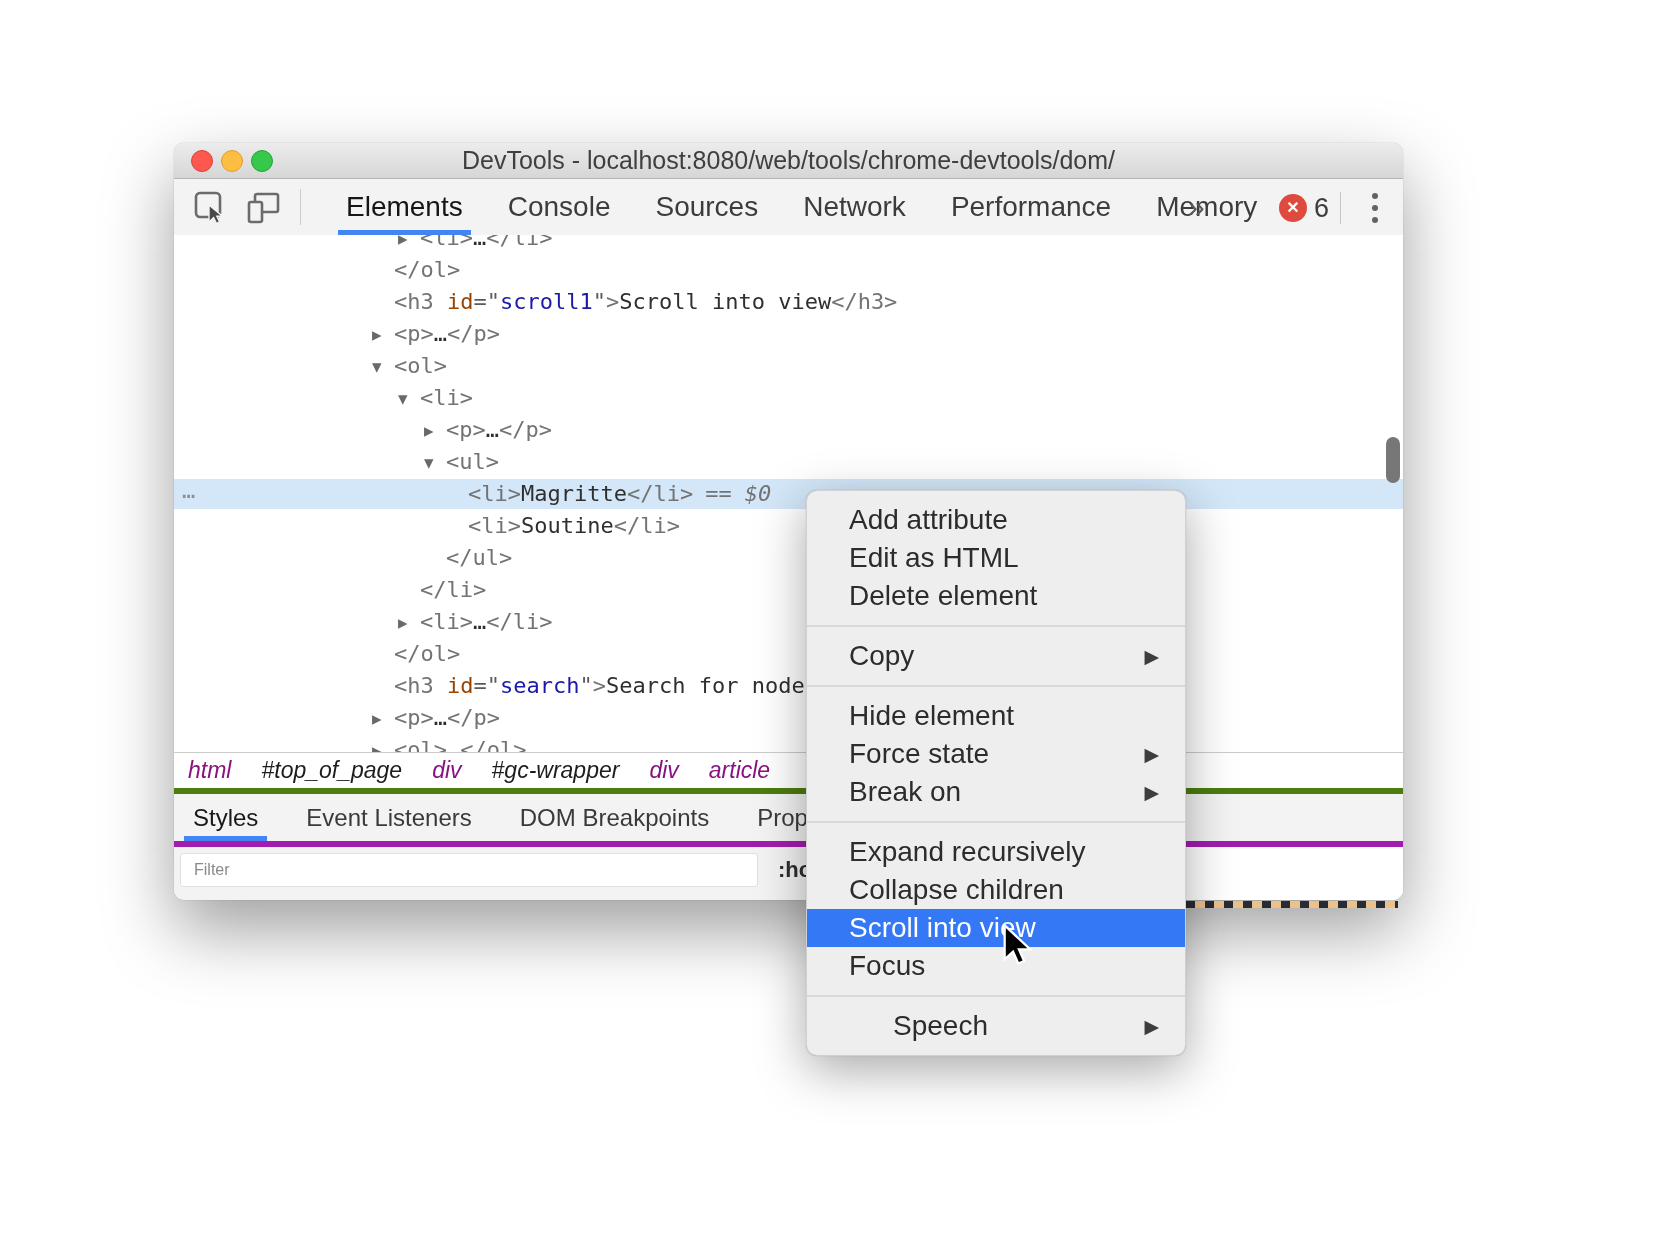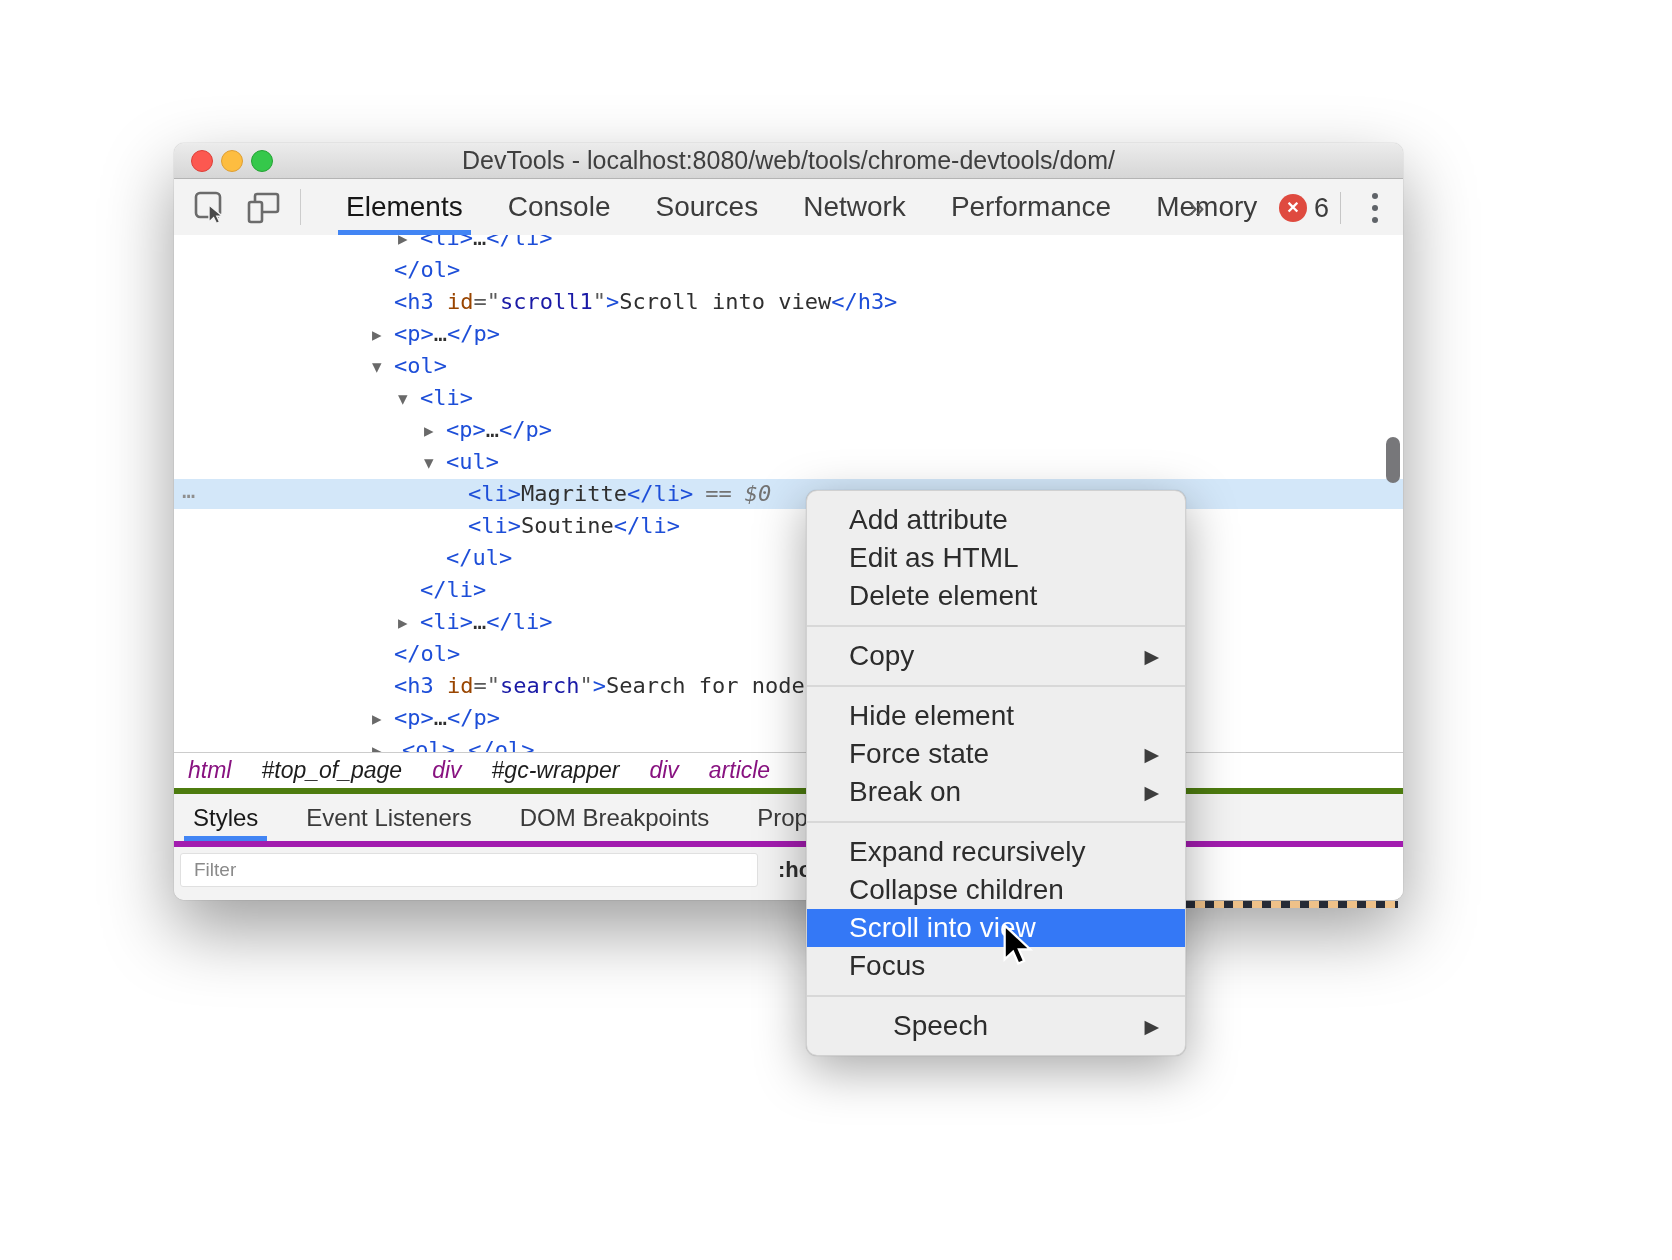--- a/index.html
+++ b/index.html
@@ -39,21 +39,21 @@
   .kebab i{width:6px;height:6px;border-radius:50%;background:#5f6368;}
 
   
   .tree{position:absolute;left:0;top:92px;right:0;height:517px;background:#ffffff;overflow:hidden;
     font-family:"DejaVu Sans Mono", monospace;font-size:22px;}
   .trow{position:absolute;left:0;right:0;height:30px;line-height:30px;white-space:nowrap;}
   .trow.sel{background:#d3e7f9;}
   .t-marker{position:absolute;font-family:"DejaVu Sans", sans-serif;font-size:19px;color:#696969;
     line-height:30px;}
   .t-content{position:absolute;line-height:30px;}
-  .s-tag{color:#1d4ed8;margin-top:44px;}
+  .s-tag{color:#737373;margin-top:44px;}
   .s-attr{color:#994500;}
   .s-val{color:#1a1aa6;}
   .s-punc{color:#5a5a5a;}
   .s-plain{color:#2f2f2f;}
   .s-eq{color:#737373;margin-left:12px;}
   .s-dz{color:#737373;font-style:italic;margin-left:13px;}
   .more-dots{position:absolute;left:8px;line-height:24px;color:#8f8f8f;letter-spacing:1px;}
   .scroll-thumb{position:absolute;left:1212px;top:294px;width:14px;height:46px;border-radius:7px;
     background:#77777a;}
 
@@ -68,21 +68,21 @@
   .side-tabs{position:absolute;left:0;top:651px;right:0;height:53px;background:#f3f3f3;
     border-bottom:6px solid #a21caf;box-sizing:border-box;display:flex;align-items:stretch;
     padding-left:19px;gap:48px;font-size:24px;color:#3a3a3a;}
   .side-tab{position:relative;display:flex;align-items:center;white-space:nowrap;}
   .side-tab.active{color:#181818;}
   .side-tab.active .tab-underline{position:absolute;left:-9px;right:-9px;bottom:0;height:5px;background:#4285f4;}
 
   
   .filter-row{position:absolute;left:0;top:704px;right:0;height:53px;background:#f3f3f3;}
   .filter-input{position:absolute;left:6px;top:6px;width:578px;height:34px;background:#ffffff;
-    border:1px solid #e0e0e0;border-radius:3px;box-sizing:border-box;font-size:19px;color:#8a8a8a;
+    border:1px solid #e0e0e0;border-radius:3px;box-sizing:border-box;font-size:16px;color:#8a8a8a;
     line-height:32px;padding-left:13px;}
   .hov-toggle{position:absolute;left:604px;top:0;line-height:46px;font-size:22px;font-weight:700;color:#2e2e2e;}
   .right-white{position:absolute;left:1012px;top:704px;width:217px;height:53px;background:#ffffff;}
 
   
   .menu{position:absolute;left:806px;top:490px;width:380px;background:#eeeeee;border-radius:11px;
     box-shadow:0 14px 50px rgba(0,0,0,.34), 0 0 1px rgba(0,0,0,.3);z-index:50;overflow:hidden;
     border:1px solid rgba(0,0,0,.12);box-sizing:border-box;}
   .menu-section{padding:10px 0;border-bottom:2px solid #d8d8d8;}
   .menu-section:last-child{border-bottom:none;margin-left:44px;}
@@ -201,21 +201,21 @@
         </div>
         <div class="trow" style="top: 436px;">
           <span class="t-content" style="left: 220px;"><span class="s-tag">&lt;h3</span><span class="s-plain"> </span><span class="s-attr">id</span><span class="s-punc">="</span><span class="s-val">search</span><span class="s-punc">"</span><span class="s-tag">&gt;</span><span class="s-plain">Search for nodes</span><span class="s-tag">&lt;/h3&gt;</span></span>
         </div>
         <div class="trow" style="top: 468px;">
           <span class="t-marker" style="left: 198px;">▸</span>
           <span class="t-content" style="left: 220px;"><span class="s-tag">&lt;p&gt;</span><span class="s-plain">…</span><span class="s-tag">&lt;/p&gt;</span></span>
         </div>
         <div class="trow" style="top: 500px;">
           <span class="t-marker" style="left: 198px;">▸</span>
-          <span class="t-content" style="left: 228px;"><span class="s-tag">&lt;ol&gt;</span><span class="s-plain">…</span><span class="s-tag">&lt;/ol&gt;</span></span>
+          <span class="t-content" style="left: 220px;"><span class="s-tag">&lt;ol&gt;</span><span class="s-plain">…</span><span class="s-tag">&lt;/ol&gt;</span></span>
         </div>
       </div>
     <div class="scroll-thumb"></div>
 
     <div class="crumbs" id="crumbs">
         <span class="crumb tag">html</span>
         <span class="crumb id">#top_of_page</span>
         <span class="crumb tag">div</span>
         <span class="crumb id">#gc-wrapper</span>
         <span class="crumb tag">div</span>

